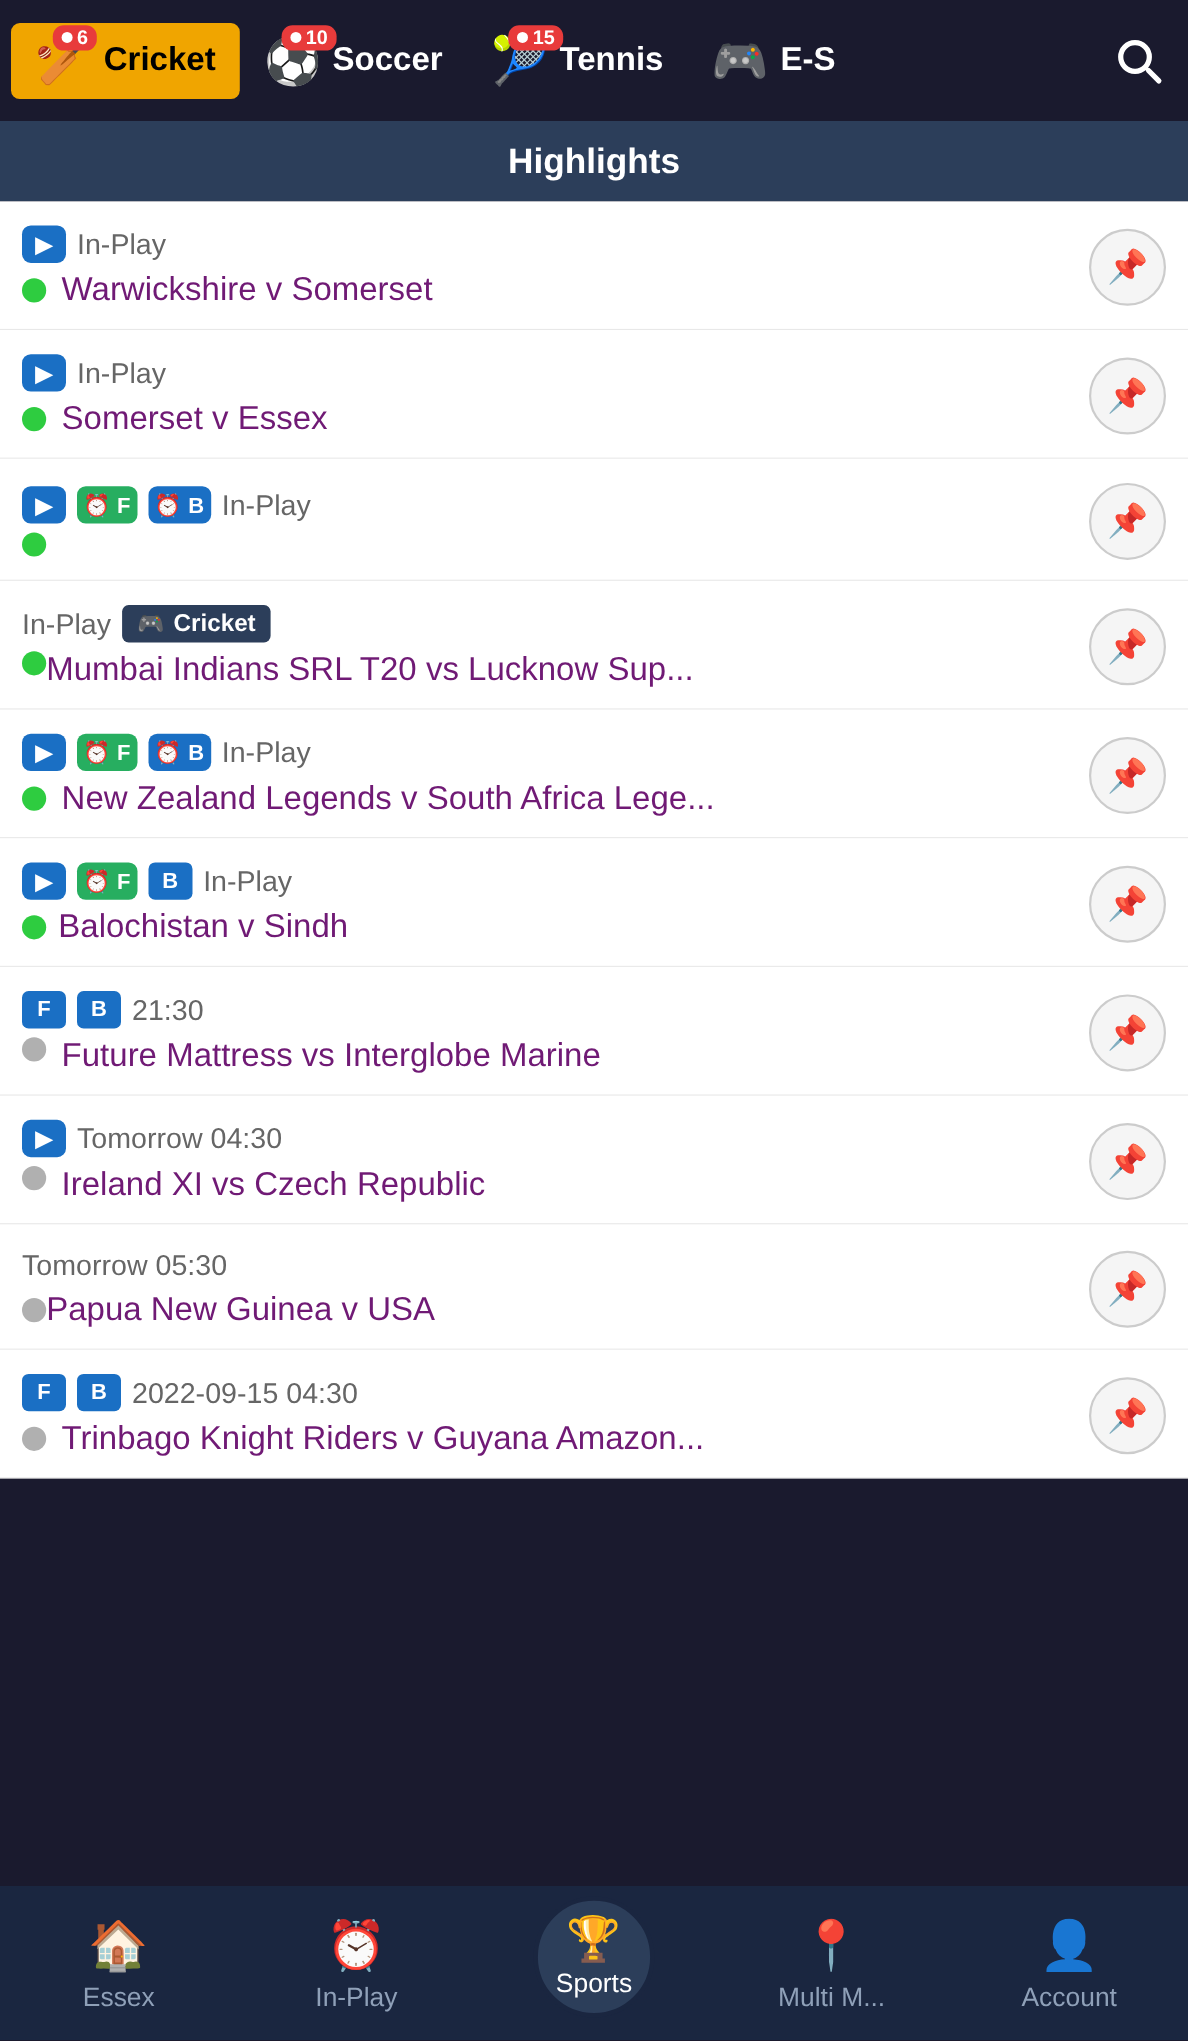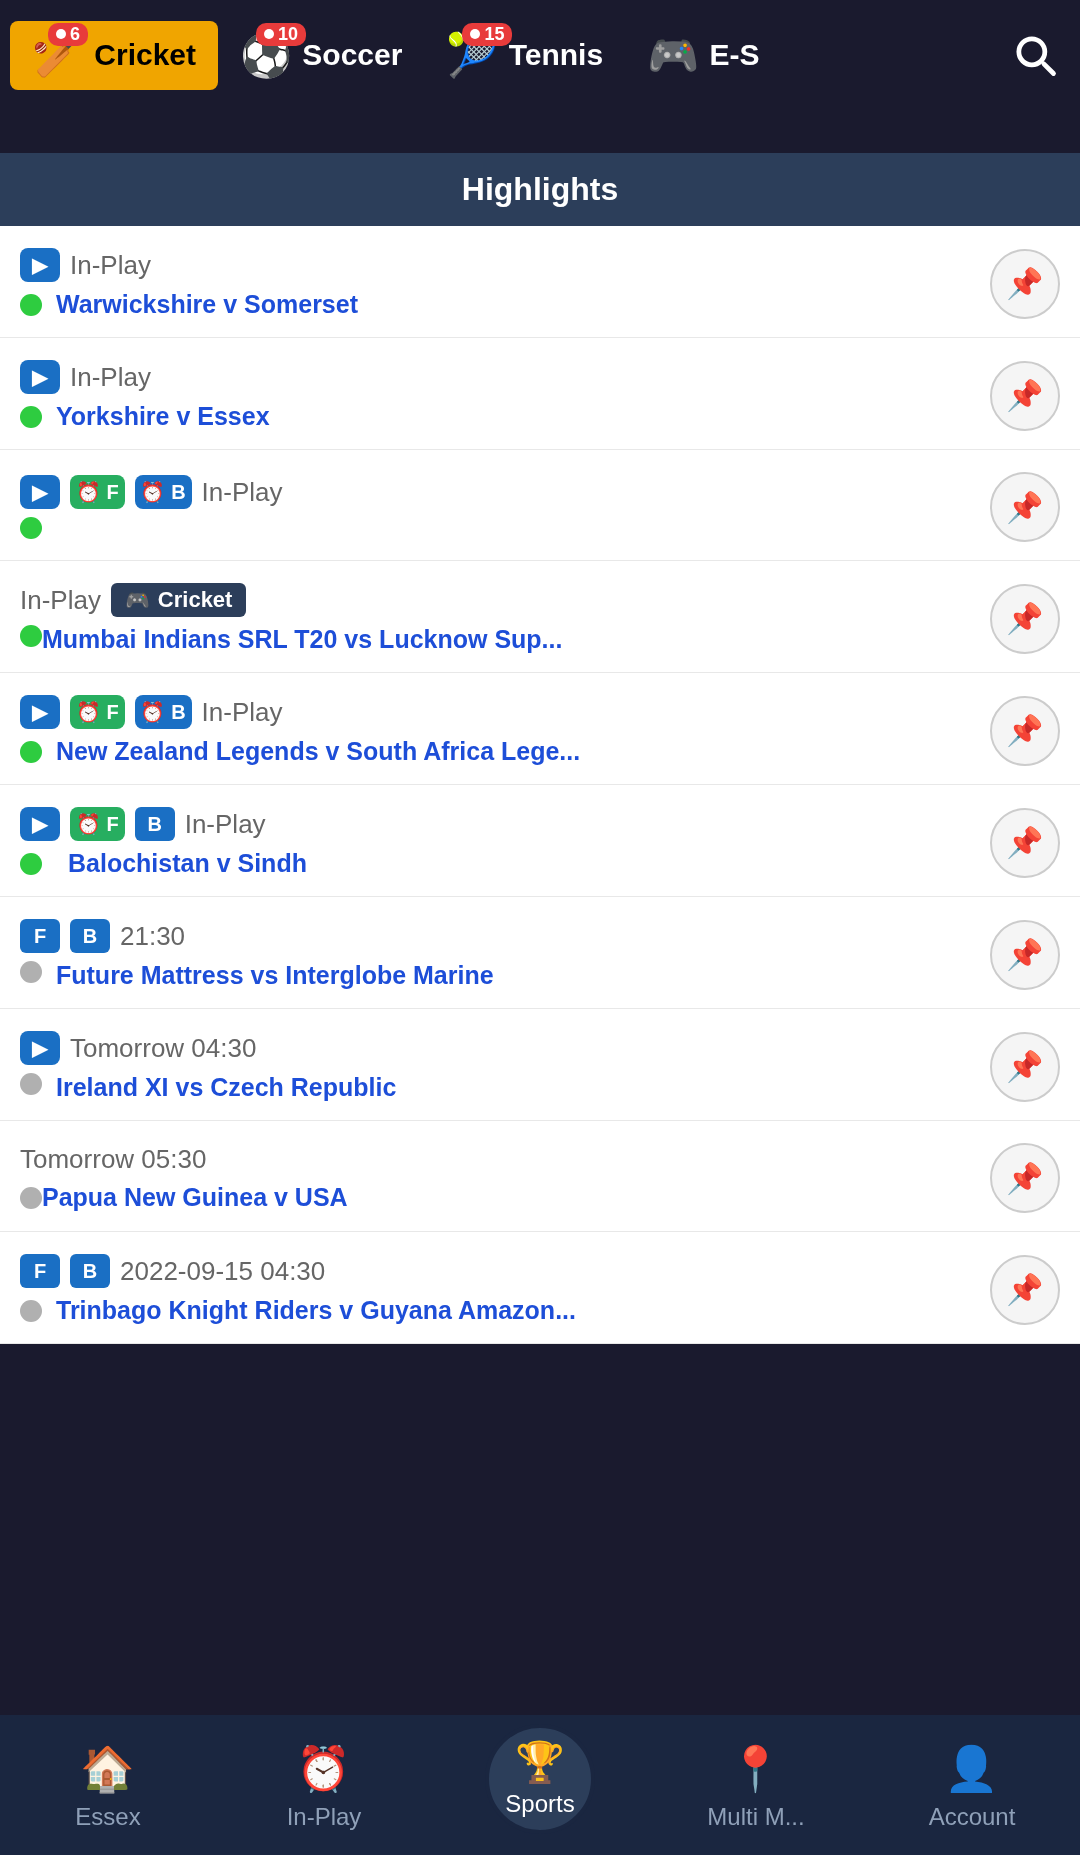--- a/index.html
+++ b/index.html
@@ -78,21 +78,20 @@
     }
 
     
     .highlights-bar {
       background: #2c3e5a;
       text-align: center;
       color: #fff;
       font-size: 32px;
       font-weight: 600;
       padding: 18px 0;
-      margin-top: 43px;
     }
 
     
     .match-list {
       background: #fff;
       flex: 1;
     }
     .match-item {
       border-bottom: 1px solid #e8e8e8;
       padding: 22px 20px 18px 20px;
@@ -107,23 +106,23 @@
       flex: 1;
     }
     .match-meta {
       display: flex;
       align-items: center;
       gap: 10px;
       margin-bottom: 8px;
       flex-wrap: wrap;
     }
     .match-name {
-      color: #1d4ed8;
-      font-size: 25px;
-      font-weight: 700;
+      color: #701a75;
+      font-size: 30px;
+      font-weight: 400;
     }
     .match-status-label {
       color: #666;
       font-size: 26px;
     }
 
     .indicator-dot {
       width: 22px;
       height: 22px;
       border-radius: 50%;
@@ -301,21 +300,21 @@
   </div>
 
   <div class="match-item">
     <div class="match-content">
       <div class="match-meta">
         <span class="icon-badge icon-play">▶</span>
         <span class="match-status-label">In-Play</span>
       </div>
       <div style="display:flex;align-items:center;gap:14px">
         <span class="indicator-dot dot-green"></span>
-        <span class="match-name">Yorkshire v Essex</span>
+        <span class="match-name">Somerset v Essex</span>
       </div>
     </div>
     <div class="pin-btn">
       <span class="pin-icon">📌</span>
     </div>
   </div>
 
   <div class="match-item">
     <div class="match-content">
       <div class="match-meta">
@@ -371,21 +370,21 @@
   </div>
 
   <div class="match-item">
     <div class="match-content">
       <div class="match-meta">
         <span class="icon-badge icon-play">▶</span>
         <span class="icon-clock-f">⏰ F</span>
         <span class="icon-badge icon-b">B</span>
         <span class="match-status-label">In-Play</span>
       </div>
-      <div style="display:flex;align-items:center;gap:26px">
+      <div style="display:flex;align-items:center;gap:11px">
         <span class="indicator-dot dot-green"></span>
         <span class="match-name">Balochistan v Sindh</span>
       </div>
     </div>
     <div class="pin-btn">
       <span class="pin-icon">📌</span>
     </div>
   </div>
 
   <div class="match-item">

